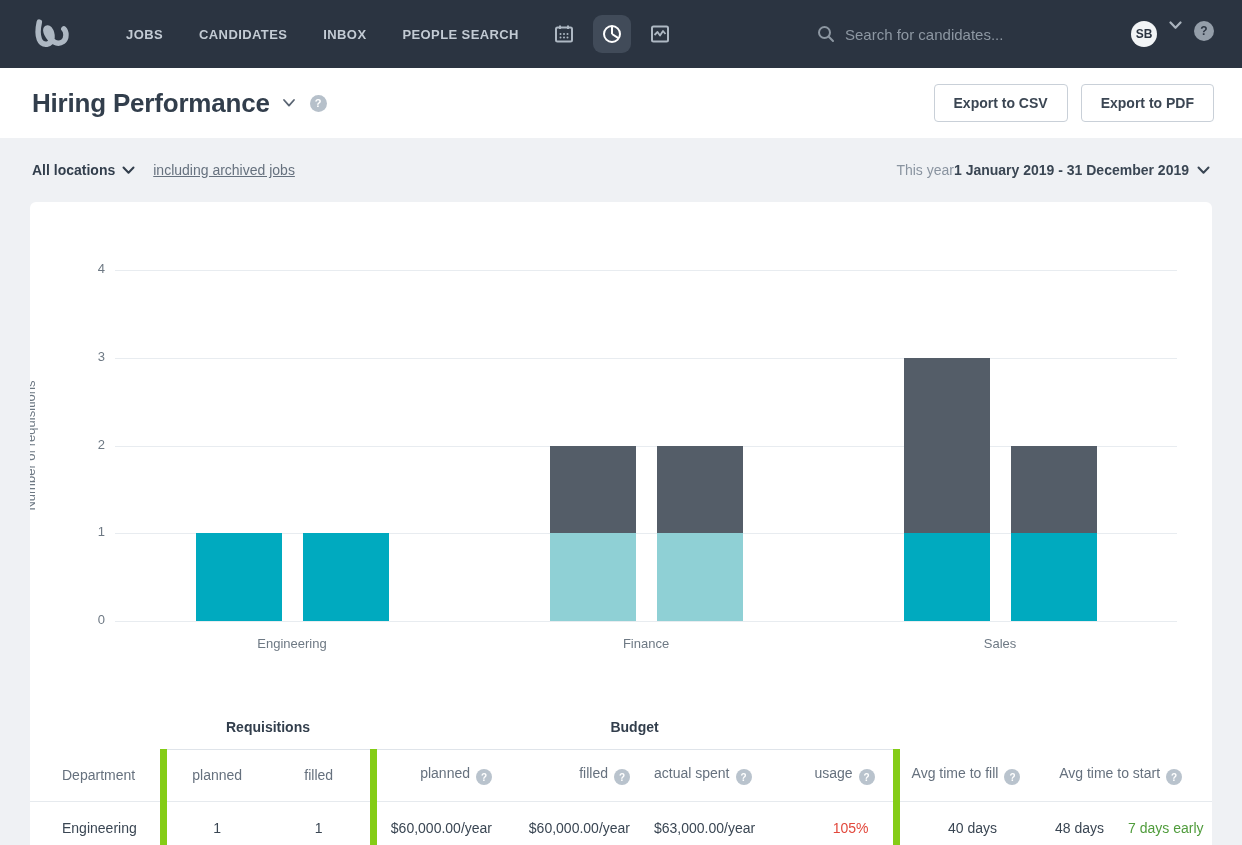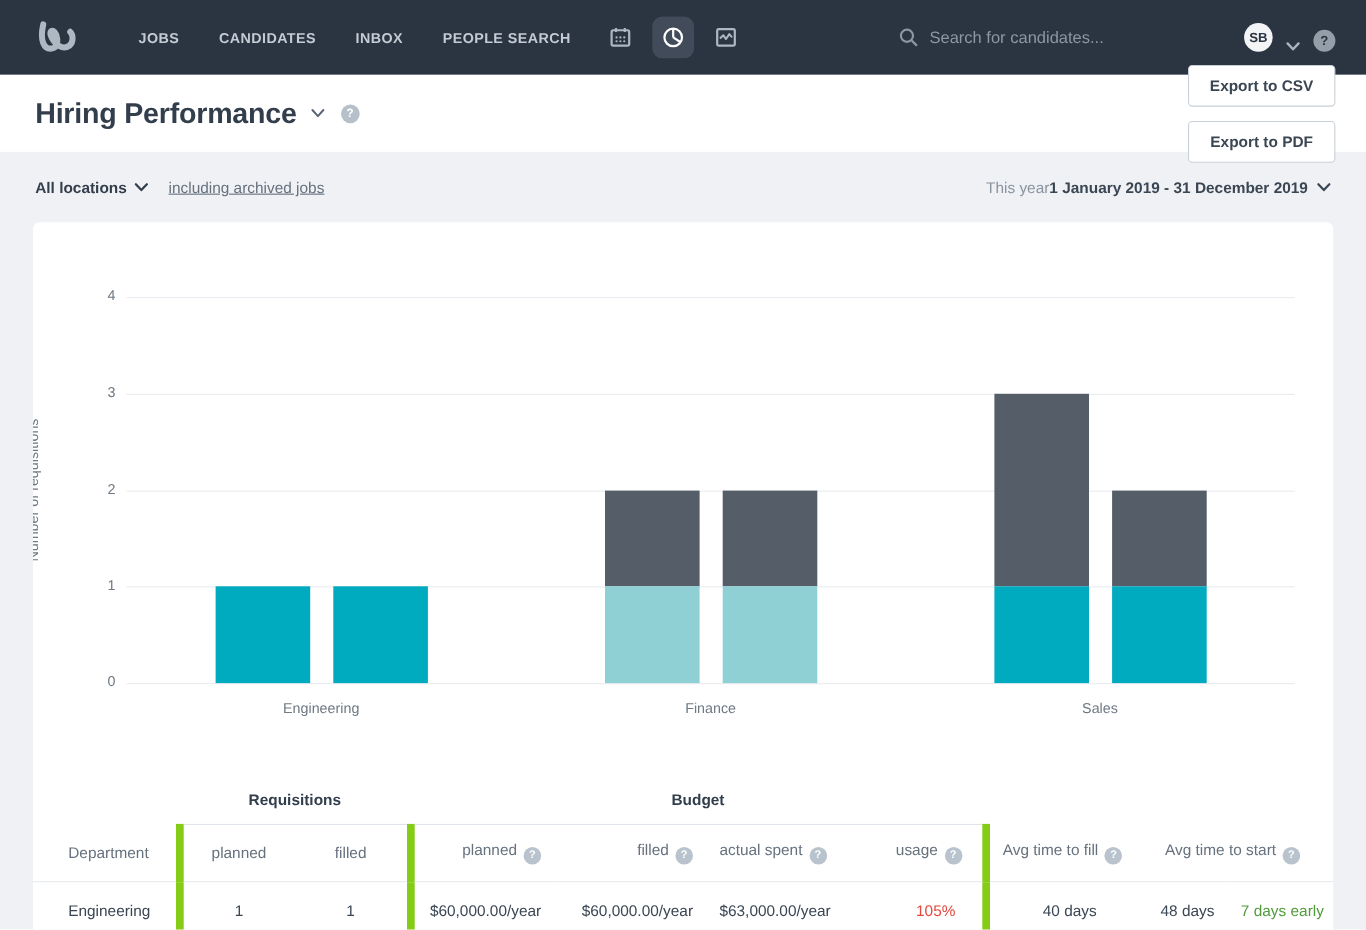--- a/index.html
+++ b/index.html
@@ -11,30 +11,30 @@
   .logo { width:44px; height:38px; flex:0 0 auto; }
   .nav-menu { display:flex; align-items:center; gap:36px; margin-left:52px; }
   .nav-item { font-size:13px; font-weight:700; letter-spacing:.4px; color:#c3cbd4; cursor:pointer; white-space:nowrap; }
   .nav-icons { display:flex; align-items:center; gap:10px; margin-left:26px; }
   .icon-btn { width:38px; height:38px; display:flex; align-items:center; justify-content:center; border-radius:9px; cursor:pointer; }
   .icon-btn.active { background:#414b59; }
   .icon-btn svg { display:block; }
   .nav-search { display:flex; align-items:center; margin-left:auto; margin-right:64px; width:250px; }
   .nav-search input { background:transparent; border:none; outline:none; font-size:15px; color:#eab308; margin-left:10px; width:210px; font-family:inherit; }
   .nav-search input::placeholder { color:#8d97a2; }
-  .nav-right { display:flex; align-items:flex-end; gap:12px; }
+  .nav-right { display:flex; align-items:flex-start; gap:12px; }
   .avatar { width:26px; height:26px; border-radius:50%; background:#f2f4f6; color:#2b3441; font-size:12px; font-weight:700; display:flex; align-items:center; justify-content:center; cursor:pointer; }
   .nav-help { width:20px; height:20px; border-radius:50%; background:#949ea9; color:#2b3441; font-size:12px; font-weight:700; display:flex; align-items:center; justify-content:center; cursor:pointer; }
 
   
   .page-header { height:70px; background:#ffffff; display:flex; align-items:center; padding:0 28px 0 32px; }
   .page-title { font-size:26px; font-weight:700; color:#323e4c; letter-spacing:-.2px;text-align:right; }
   .title-caret { margin-left:12px; cursor:pointer; display:flex; }
   .help-dot { width:17px; height:17px; border-radius:50%; background:#b6c0ca; color:#ffffff; font-size:11px; font-weight:700; display:inline-flex; align-items:center; justify-content:center; margin-left:14px; cursor:pointer; flex:0 0 auto; }
-  .hdr-buttons { margin-left:auto; display:flex; gap:13px;flex-direction:column; }
+  .hdr-buttons { margin-left:auto; display:flex; gap:13px; }
   .btn { height:38px; padding:0 19px; background:#fff; border:1px solid #c9d0d8; border-radius:4px; font-size:14px; font-weight:700; color:#3b4653; cursor:pointer; font-family:inherit; }
 
   
   .filter-bar { height:64px; display:flex; align-items:center; padding:0 32px; font-size:14px; }
   .loc-filter { display:flex; align-items:center; font-weight:700; color:#323e4c; cursor:pointer; }
   .loc-filter svg { margin-left:7px; }
   .archived-link { margin-left:18px; color:#66717e; text-decoration:underline; cursor:pointer; }
   .period { margin-left:auto; display:flex; align-items:center; cursor:pointer; }
   .period-label { color:#8a94a0; }
   .period-range { color:#3a4653; font-weight:700; margin-left:0; }

